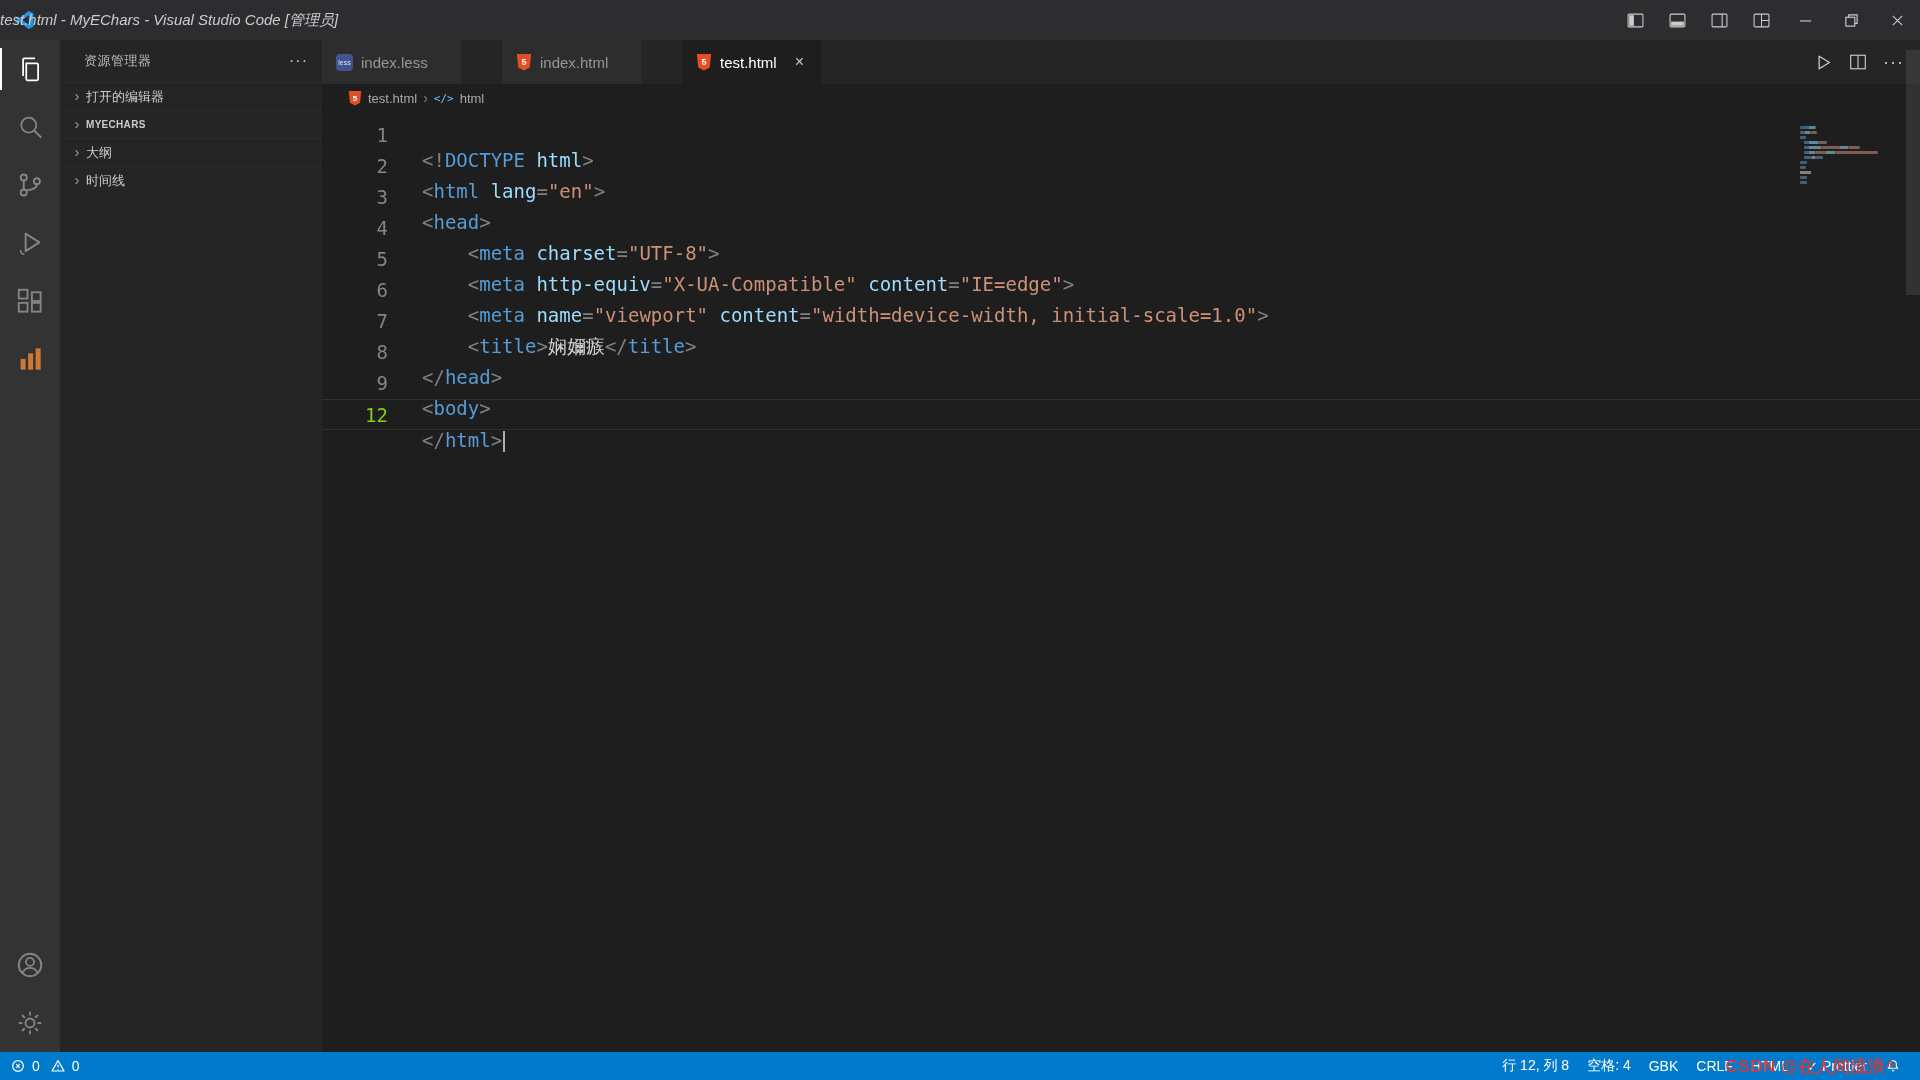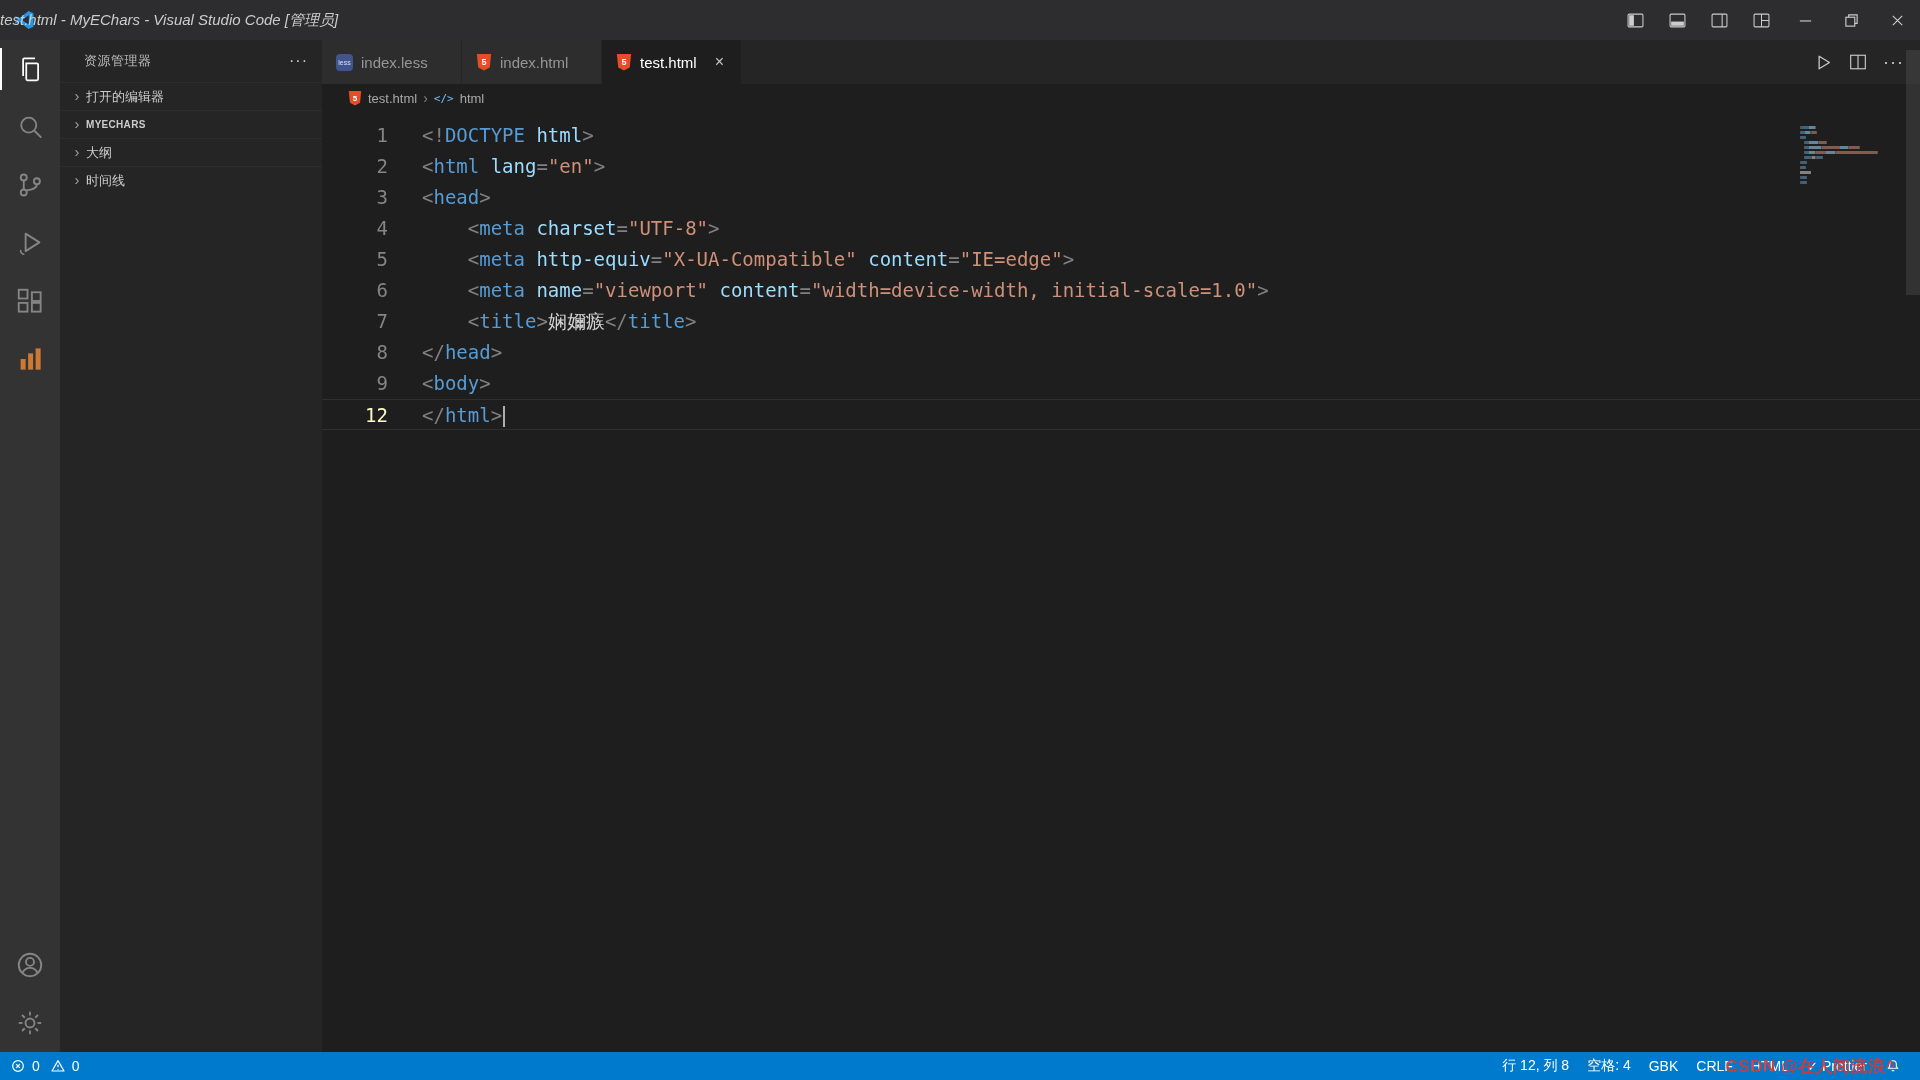--- a/index.html
+++ b/index.html
@@ -31,21 +31,21 @@
     font-size:13px; color:#bbbbbb; letter-spacing:.5px; }
   .side-header .more { margin-left:auto; font-size:16px; color:#cccccc; letter-spacing:1px; }
   .side-section { height:28px; display:flex; align-items:center; padding-left:8px; font-size:13px;
     color:#cccccc; border-top:1px solid #2c2c2d; cursor:pointer; }
   .side-section.bold .side-label { font-weight:700; font-size:10px; letter-spacing:.3px; }
   .chev { width:18px; font-size:15px; color:#a0a0a0; text-align:center; transform:translateY(-1px); }
 
   
   .editor { position:absolute; top:40px; bottom:28px; left:322px; right:0; background:#1e1e1e; }
   .tabbar { height:44px; background:#252526; display:flex; align-items:stretch; }
-  .tabs { display:flex; }
+  .tabs { display:flex;gap:40px; }
   .tab { display:flex; align-items:center; gap:8px; padding:0 14px; font-size:15px;
     background:#2d2d2d; color:#969696; border-right:1px solid #252526; cursor:pointer; min-width:140px; }
   .tab.active { background:#1e1e1e; color:#ffffff; }
   .tab .close { margin-left:10px; font-size:16px; color:#c5c5c5; }
   .editor-actions { margin-left:auto; display:flex; align-items:center; gap:16px; padding-right:16px; color:#cccccc; }
   .ellipsis { font-size:18px; color:#cccccc; letter-spacing:1px; }
 
   .breadcrumb { height:28px; display:flex; align-items:center; gap:6px; padding-left:26px;
     font-size:13px; color:#a9a9a9; }
   .bc-sep { color:#808080; font-size:14px; }
@@ -58,23 +58,23 @@
   .html-icon.small { width:14px; height:15px; } .html-icon.small i { font-size:8px; }
   .less-icon { width:17px; height:17px; border-radius:4px; background:#41548e; display:flex; align-items:center;
     justify-content:center; flex:0 0 auto; }
   .less-icon i { font-style:normal; font-size:7px; color:#cfe2ff; letter-spacing:0; }
 
   
   .code-area { position:relative; padding-top:8px; }
   .line { display:flex; height:31px; line-height:31px; font-family:"DejaVu Sans Mono","Liberation Mono",monospace;
     font-size:19px; }
   .line .ln { width:66px; text-align:right; color:#858585; flex:0 0 auto; }
-  .line .lc { padding-left:34px; white-space:pre; }
+  .line .lc { padding-left:34px; white-space:pre;margin-top:25px; }
   .line.current { border-top:1px solid #303030; border-bottom:1px solid #303030; }
-  .line.current .ln { color:#fef9c3; }
+  .line.current .ln { color:#84cc16; }
   .cursor { display:inline-block; width:2px; height:21px; background:#aeafad; vertical-align:middle;
     margin-left:1px; animation:blink 1s steps(1) infinite; }
   @keyframes blink { 50% { opacity:0; } }
 
   
   .minimap { position:absolute; top:14px; right:24px; width:96px; }
   .mrow { height:3px; margin-bottom:2px; white-space:nowrap; font-size:0; }
   .mrow s { display:inline-block; height:3px; }
   .scrollbar { position:absolute; top:0; right:0; width:14px; bottom:0; }
   .scroll-thumb { position:absolute; top:10px; right:0; width:14px; height:245px; background:rgba(121,121,121,.22); }

